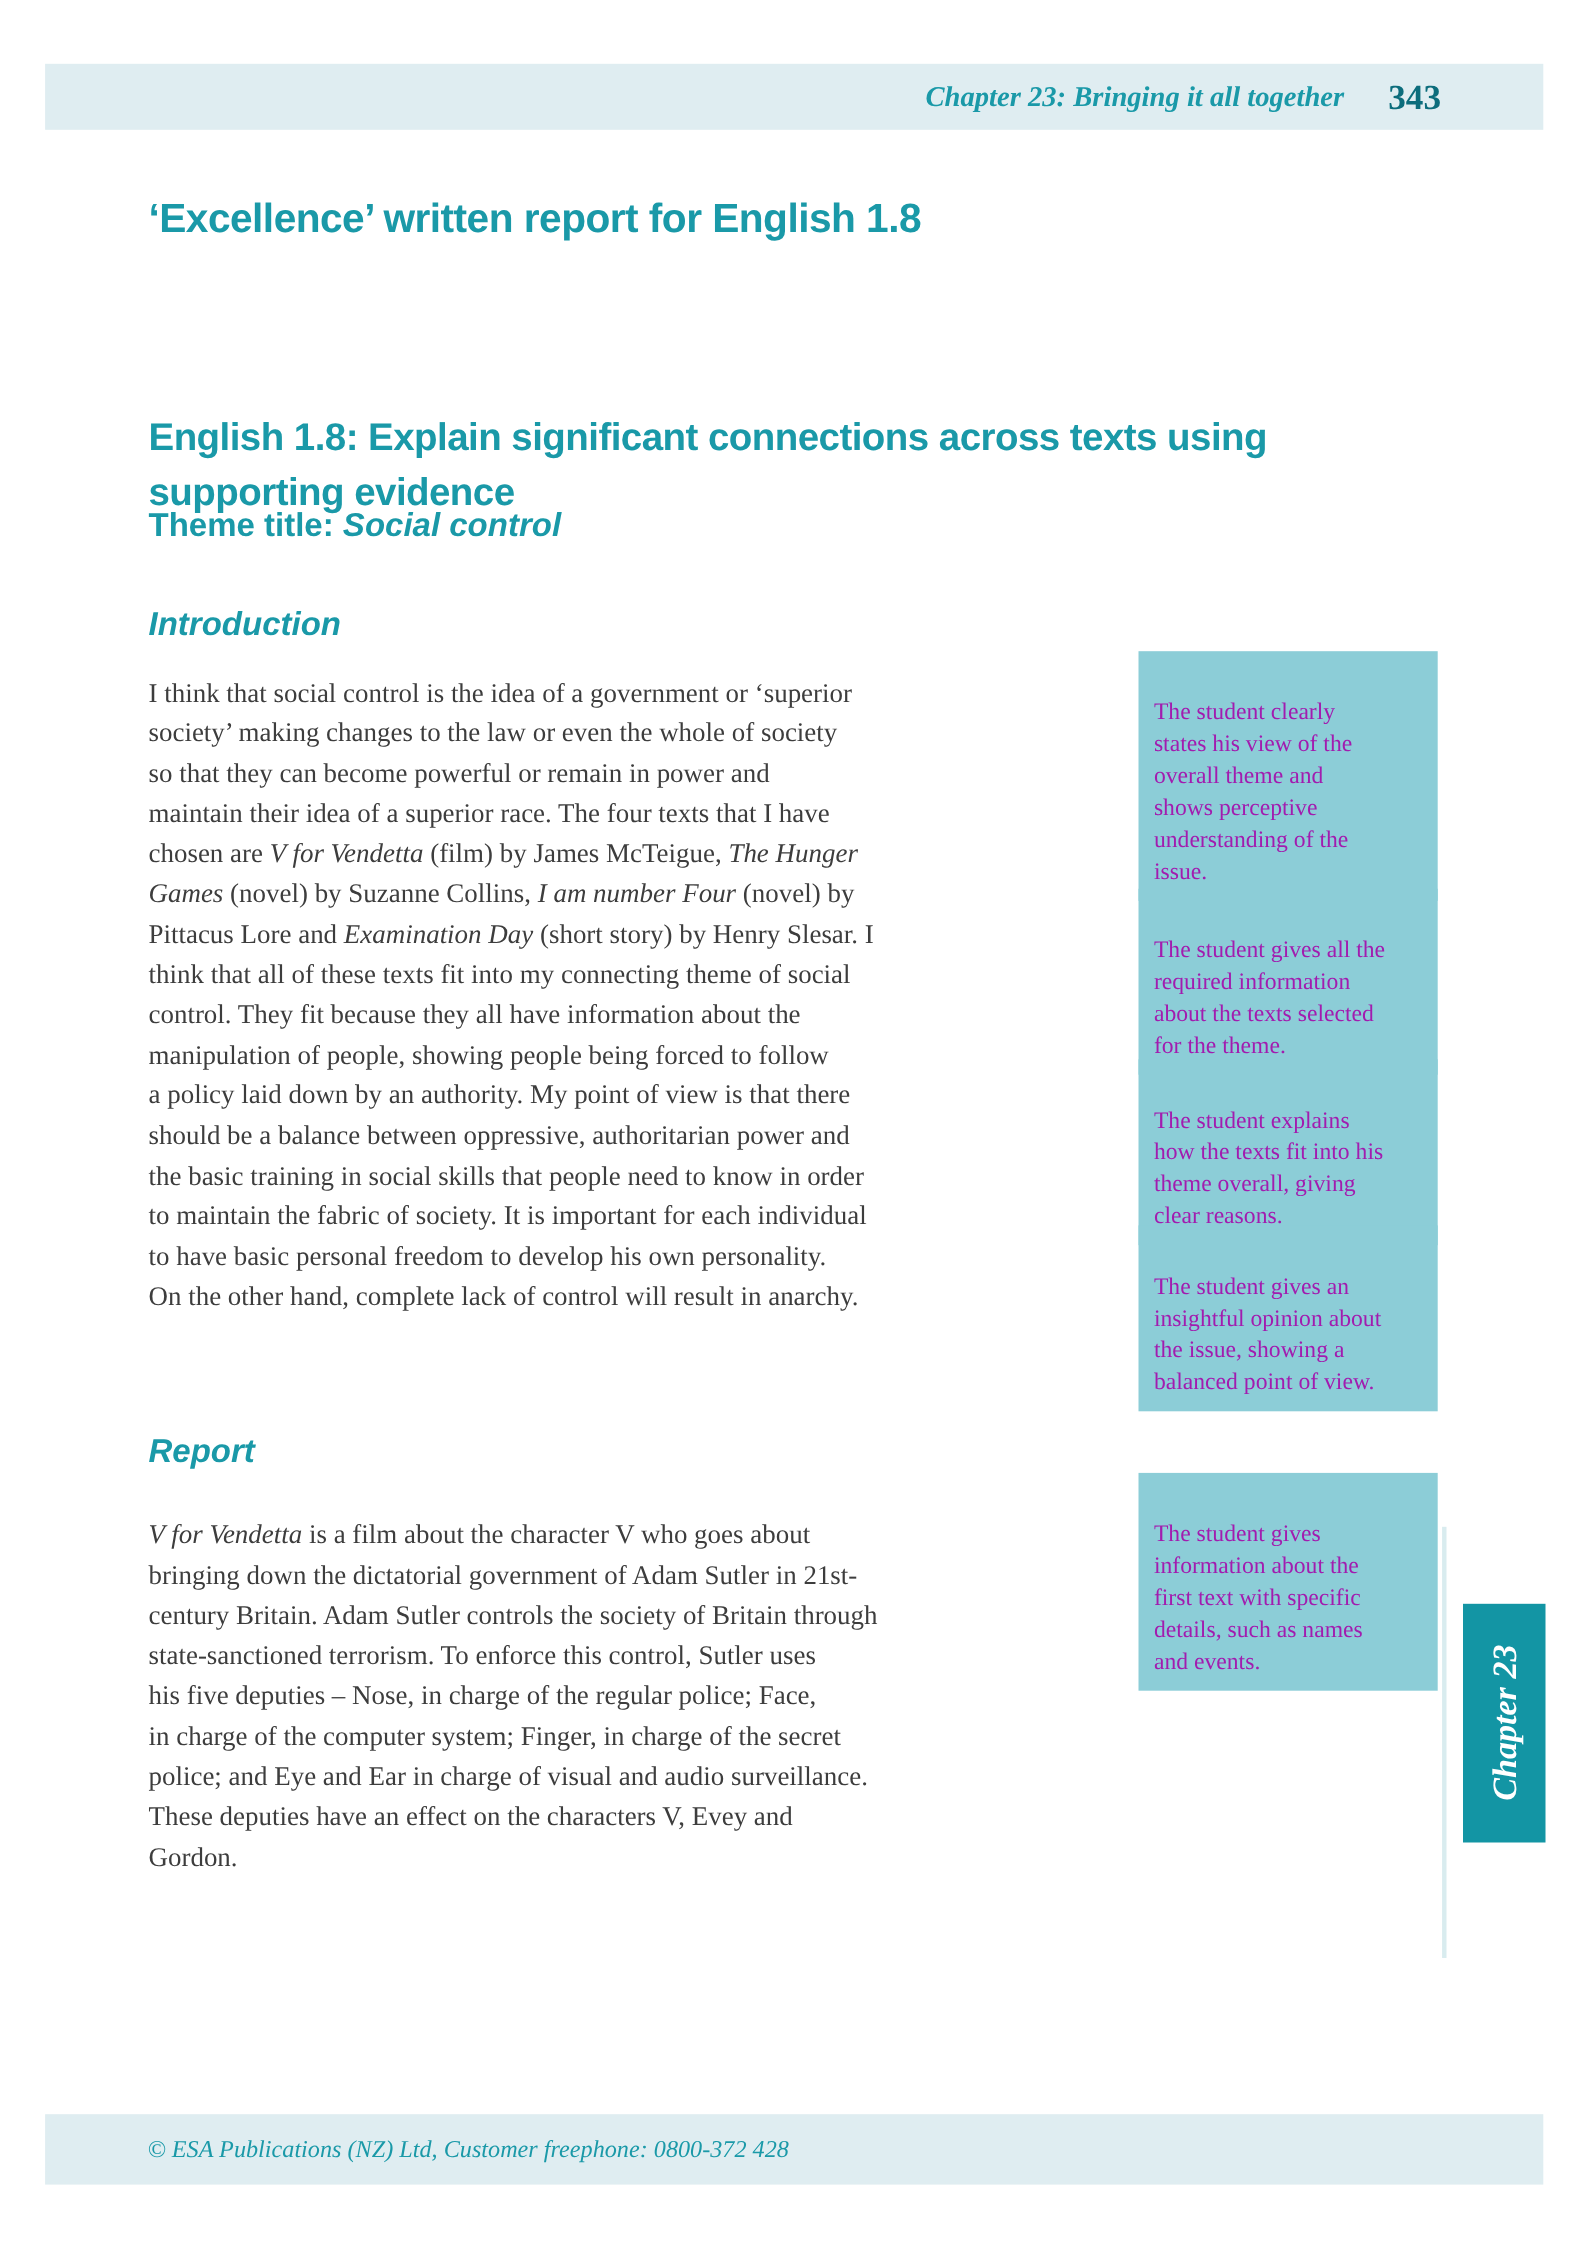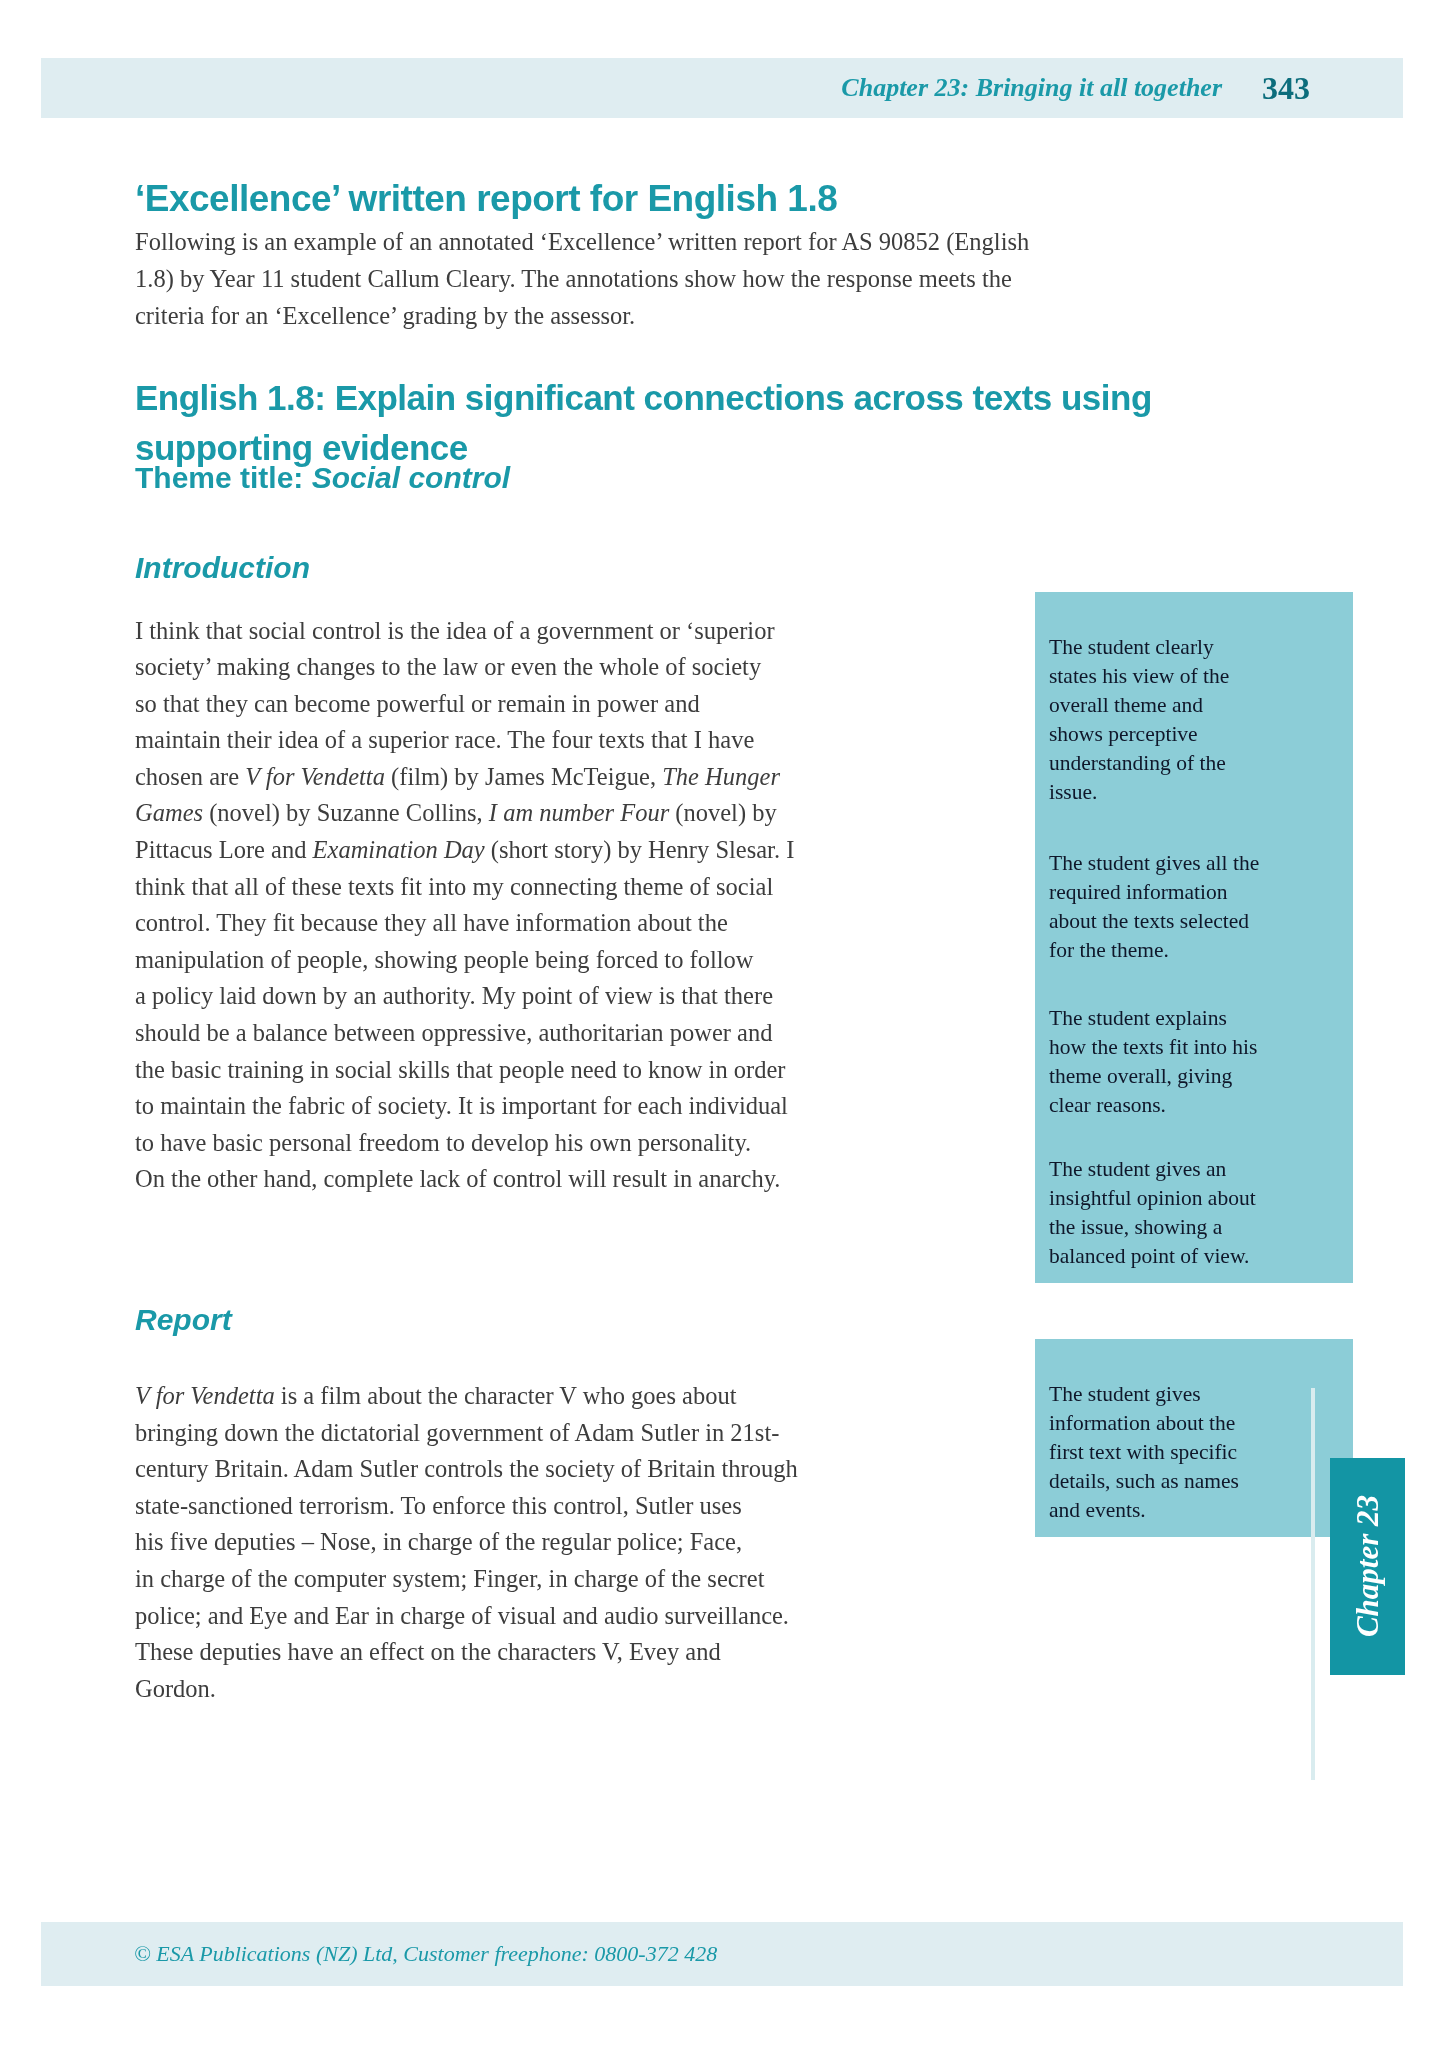--- a/index.html
+++ b/index.html
@@ -28,22 +28,22 @@
     position:absolute;left:135px;font-family:"Liberation Sans",sans-serif;
     font-weight:bold;font-style:italic;font-size:30px;color:var(--teal,#1a99a8);
   }
   .sec-heading.intro{top:521px;}
   .sec-heading.report{top:1273px;}
   .para{position:absolute;left:135px;width:890px;font-size:24.5px;line-height:36.6px;white-space:pre-wrap;}
   .para.intro{top:588px;}
   .para.report{top:1341px;margin-top:37px;}
   .para .it{font-style:italic;}
   .note{
-    position:absolute;left:1035px;width:318px;background:var(--box-bg,#8ccdd7);
-    box-sizing:border-box;padding:12px 14px;font-size:21.5px;line-height:29px;color:#0f172a;white-space:pre-line;
+    position:absolute;left:1035px;width:272px;background:var(--box-bg,#8ccdd7);
+    box-sizing:border-box;padding:12px 14px;font-size:21.5px;line-height:29px;color:#a21caf;white-space:pre-line;
   }
   .note.n1{top:592px;}
   .note.n2{top:808px;}
   .note.n3{top:963px;}
   .note.n4{top:1114px;}
   .note.n5{top:1339px;}
   .margin-rule{position:absolute;left:1311px;top:1388px;width:4px;height:392px;background:#d9ecef;}
   .side-tab{
     position:absolute;left:1330px;top:1458px;width:75px;height:217px;background:var(--tab-bg,#1395a4);
     display:flex;align-items:center;justify-content:center;
@@ -60,23 +60,20 @@
 
 <div class="page">
 
   <div class="band header">
     <span class="chapter-label">Chapter 23: Bringing it all together</span>
     <span class="page-num">343</span>
   </div>
 
   <h1 class="article-title">‘Excellence’ written report for English 1.8</h1>
 
-  <p class="lede">Following is an example of an annotated ‘Excellence’ written report for AS 90852 (English
-1.8) by Year 11 student Callum Cleary. The annotations show how the response meets the
-criteria for an ‘Excellence’ grading by the assessor.</p>
 
   <h2 class="std-heading">English 1.8: Explain significant connections across texts using
 supporting evidence</h2>
 
   <div class="theme">
     <span>Theme title: </span><span class="it">Social control</span>
   </div>
 
   <h3 class="sec-heading intro">Introduction</h3>
 

